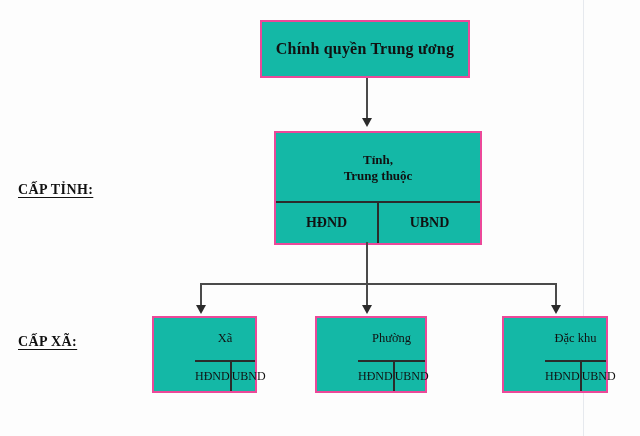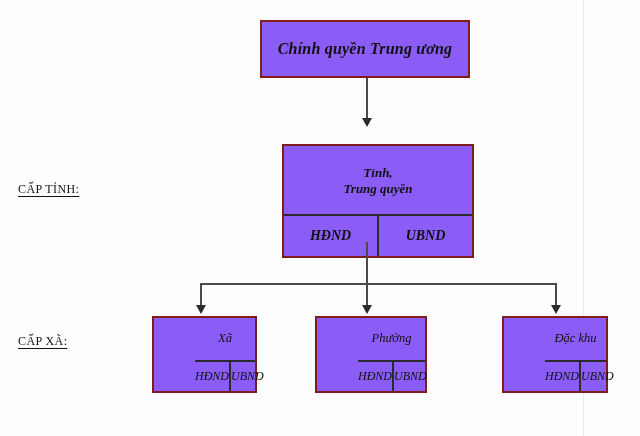--- a/index.html
+++ b/index.html
@@ -29,25 +29,24 @@
     top: 0;
     bottom: 0;
     width: 1px;
     background: #e6e9ee;
   }
 
   
   .node {
     position: absolute;
     box-sizing: border-box;
-    border: 2px solid #7f1d1d;
-    background: #8b5cf6;
+    border: 2px solid #ec4899;
+    background: #14b8a6;
     display: flex;
     flex-direction: column;
-    font-style: italic;
   }
   .node .title {
     flex: 1 1 auto;
     display: flex;
     flex-direction: column;
     align-items: center;
     justify-content: center;
     text-align: center;
     line-height: 1.22;
   }
@@ -76,24 +75,23 @@
   }
   #node-central .title {
     font-size: 16px;
     font-weight: bold;
     letter-spacing: .2px;
   }
 
   
   #node-province {
     left: 274px;
-    top: 144px;
-    width: 192px;
+    top: 131px;
+    width: 208px;
     height: 114px;
-    margin-left: 8px;
   }
   #node-province .title {
     font-size: 13px;
     font-weight: bold;
     padding: 6px 4px 4px;
   }
   #node-province .split {
     height: 40px;
     flex: 0 0 40px;
     font-size: 14px;
@@ -116,22 +114,22 @@
     font-size: 12px;
     font-weight: normal;
   }
   #node-xa      { left: 152px; width: 105px; }
   #node-phuong  { left: 315px; width: 112px; }
   #node-dackhu  { left: 502px; width: 106px; }
 
   
   .side-label {
     position: absolute;
-    font-size: 12px;
-    font-weight: normal;
+    font-size: 14px;
+    font-weight: bold;
     letter-spacing: .4px;
     text-decoration: underline;
     text-underline-offset: 3px;
     white-space: nowrap;
   }
   #label-tinh { left: 18px; top: 182px; }
   #label-xa   { left: 18px; top: 334px; }
 
   
   .line-v {
@@ -186,21 +184,21 @@
   </div>
 
   <div class="line-v" id="conn-central-stem"></div>
   <div class="arrow-head" id="conn-central-arrow"></div>
 
   <div class="side-label" id="label-tinh">CẤP TỈNH:</div>
 
   <div class="node" id="node-province">
     <div class="title">
       <span>Tỉnh,</span>
-      <span>Trung quyền</span>
+      <span>Trung thuộc</span>
     </div>
     <div class="split">
       <div class="cell">HĐND</div>
       <div class="cell">UBND</div>
     </div>
   </div>
 
   <div class="line-v" id="conn-province-stem"></div>
   <div class="line-h" id="conn-bus"></div>
 

